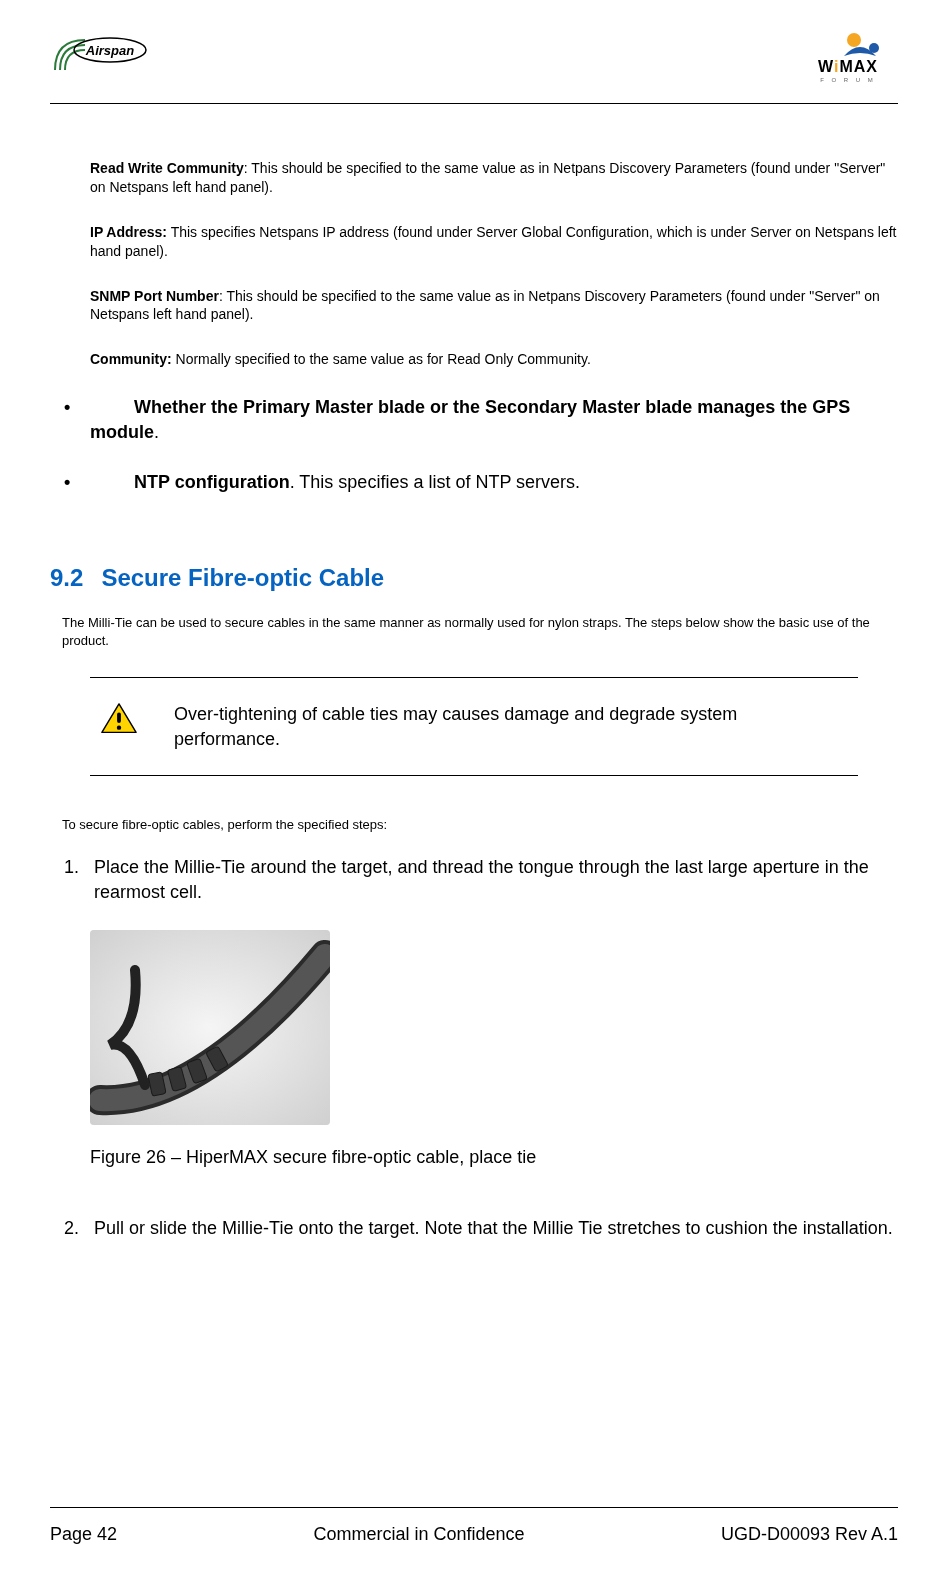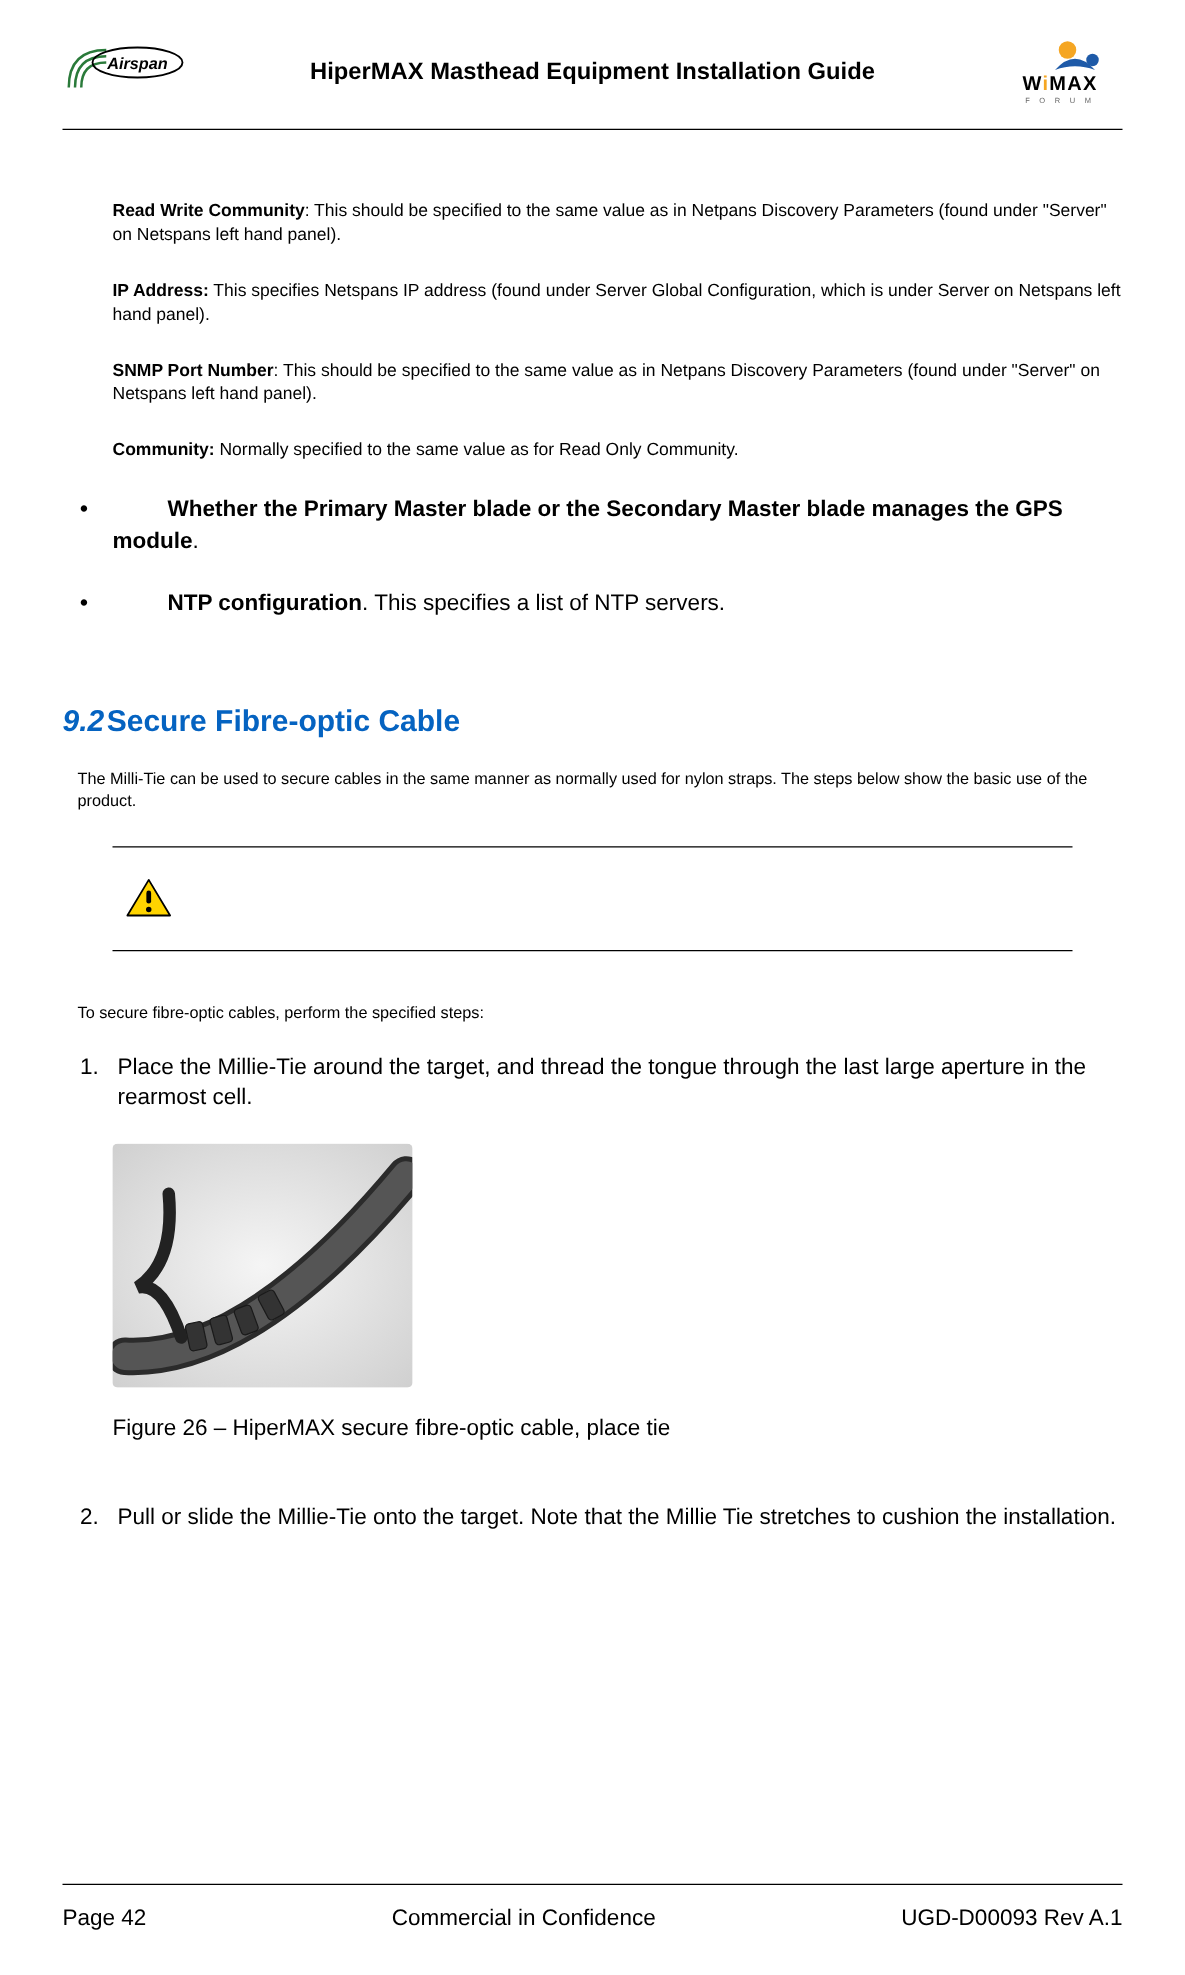--- a/index.html
+++ b/index.html
@@ -59,21 +59,21 @@
   }
   .bullet-text { flex: 1; }
   .bold-run { font-weight: bold; margin-left: 44px; }
   .section-heading {
     color: #0563C1;
     font-weight: bold;
     font-size: 24px;
     margin-top: 70px;
     margin-bottom: 22px;
   }
-  .section-num { margin-right: 2px; font-style: italic; }
+  .section-num { margin-right: 18px; }
   .body-text {
     font-size: 13px;
     line-height: 1.35;
     margin-bottom: 22px;
     margin-left: 12px;
   }
   .warning-box {
     border-top: 1px solid #000;
     border-bottom: 1px solid #000;
     margin: 28px 40px 40px 40px;
@@ -137,21 +137,20 @@
   <div class="header">
     <div class="logo-left">
       <svg viewBox="0 0 100 55">
         <path d="M5 40 Q 5 10 35 10" fill="none" stroke="#2a7a3a" stroke-width="2"></path>
         <path d="M10 40 Q 10 15 35 15" fill="none" stroke="#2a7a3a" stroke-width="2"></path>
         <path d="M15 40 Q 15 20 35 20" fill="none" stroke="#2a7a3a" stroke-width="2"></path>
         <ellipse cx="60" cy="20" rx="36" ry="12" fill="none" stroke="#000" stroke-width="1.5"></ellipse>
         <text x="60" y="25" font-family="Arial" font-size="13" font-style="italic" font-weight="bold" text-anchor="middle" fill="#000">Airspan</text>
       </svg>
     </div>
-    <div class="header-title">HiperMAX Masthead Equipment Installation Guide</div>
     <div class="logo-right">
       <svg viewBox="0 0 100 55">
         <circle cx="56" cy="10" r="7" fill="#f5a623"></circle>
         <path d="M46 26 Q 62 8 78 26 Q 62 20 46 26 Z" fill="#1e5aa8"></path>
         <circle cx="76" cy="18" r="5" fill="#1e5aa8"></circle>
         <text x="50" y="42" font-family="Arial" font-size="16" font-weight="bold" text-anchor="middle" letter-spacing="1">W<tspan fill="#f5a623">i</tspan>MAX</text>
         <text x="50" y="52" font-family="Arial" font-size="6" text-anchor="middle" letter-spacing="3" fill="#666">F O R U M</text>
       </svg>
     </div>
   </div>
@@ -189,20 +188,21 @@
   <div class="body-text">The Milli-Tie can be used to secure cables in the same manner as normally used for nylon straps.  The steps below show the basic use of the product.</div>
 
   <div class="warning-box">
     <div class="warning-icon">
       <svg viewBox="0 0 40 36">
         <path d="M20 2 L38 32 L2 32 Z" fill="#ffd400" stroke="#000" stroke-width="1.5" stroke-linejoin="round"></path>
         <rect x="18" y="11" width="4" height="11" rx="2" fill="#000"></rect>
         <circle cx="20" cy="27" r="2.3" fill="#000"></circle>
       </svg>
     </div>
+    <div class="warning-text">Over-tightening of cable ties may causes damage and degrade system performance.</div>
   </div>
 
   <div class="body-text">To secure fibre-optic cables, perform the specified steps:</div>
 
   <div class="num-row">
     <div class="num-bullet">1.</div>
     <div>Place the Millie-Tie around the target, and thread the tongue through the last large aperture in the rearmost cell.</div>
   </div>
 
   <div class="figure-block">

